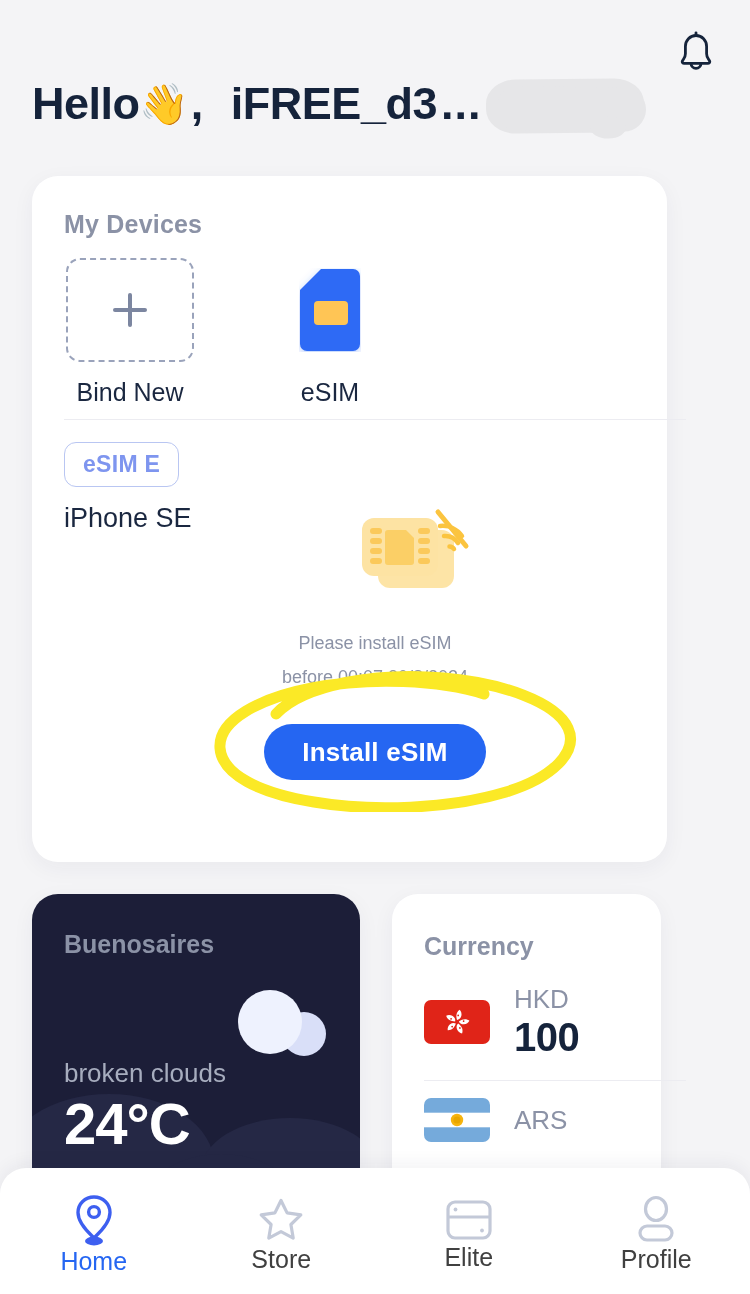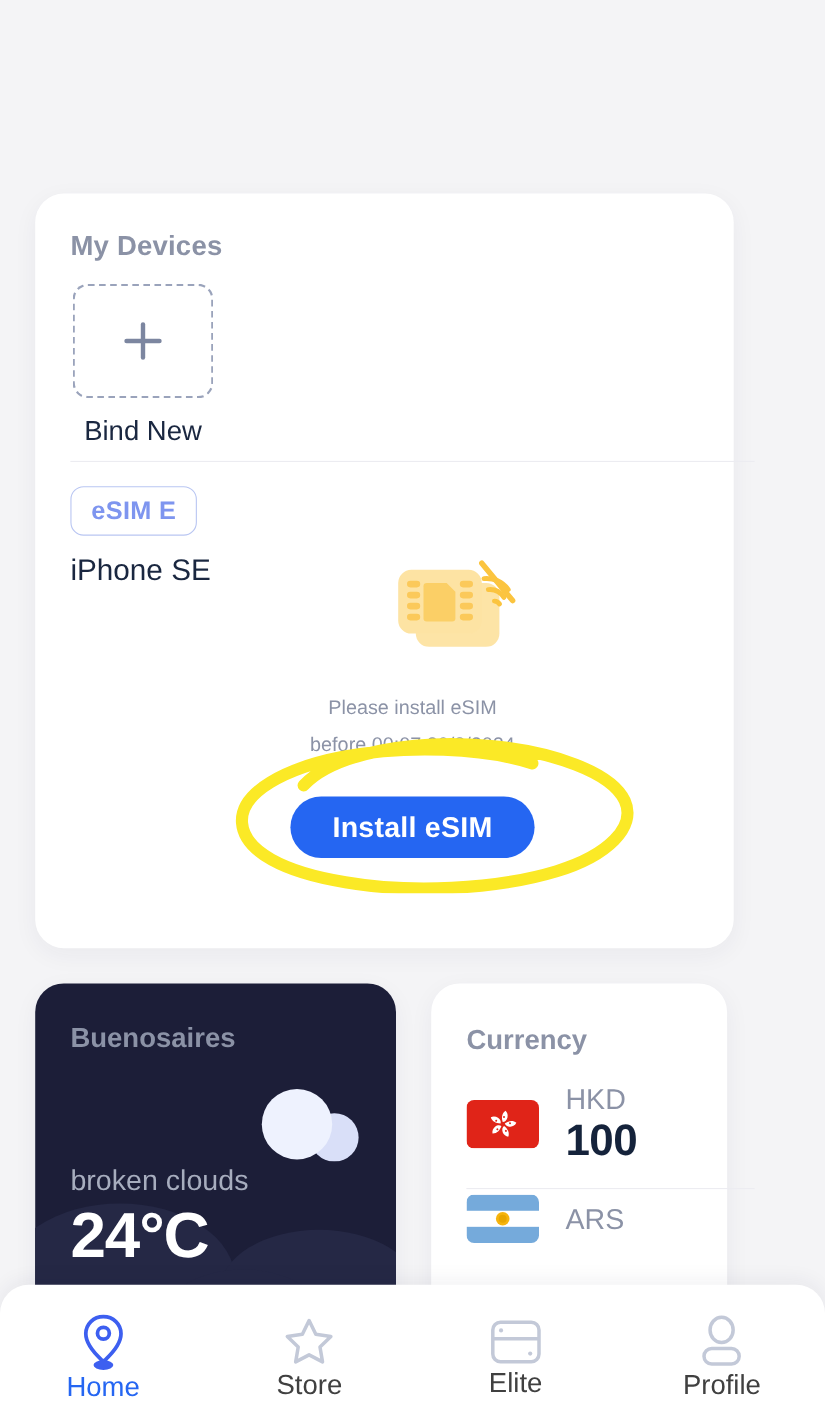--- a/index.html
+++ b/index.html
@@ -302,21 +302,21 @@
     color: #8b92a6;
   }
   .cur-row {
     position: absolute;
     left: 32px;
     display: flex;
     align-items: center;
     gap: 24px;
   }
   .cur-row.r0 { top: 90px; }
-  .cur-row.r1 { top: 192px; text-align: center; }
+  .cur-row.r1 { top: 204px; text-align: center; }
   .cur-flag {
     width: 66px;
     height: 44px;
     border-radius: 7px;
     overflow: hidden;
     flex: 0 0 auto;
     position: relative;
   }
   .cur-code {
     font-size: 26px;
@@ -365,34 +365,68 @@
     font-size: 25px;
     color: #404040;
   }
   .nav-item.active .nav-label { color: #2566f2; }
 </style>
 </head>
 <body>
 
 <div id="app">
 
+  <div class="header">
+
+    <div class="bell-btn">
+      <svg width="40" height="42" viewBox="0 0 40 42">
+        <path d="M20 4.5c-6.1 0-10.6 4.8-10.6 11v7.2c0 2.2-.7 4-2 5.6-.8 1-1.2 1.6-1.2 2.3 0 1 .8 1.7 1.9 1.7h23.8c1.1 0 1.9-.7 1.9-1.7 0-.7-.4-1.3-1.2-2.3-1.3-1.6-2-3.4-2-5.6V15.5c0-6.2-4.5-11-10.6-11z" fill="none" stroke="#15233b" stroke-width="2.8" stroke-linejoin="round"></path>
+        <path d="M20 4.5V1.8" fill="none" stroke="#15233b" stroke-width="2.8" stroke-linecap="round"></path>
+        <path d="M15 32.3c0 2.8 2.2 5 5 5s5-2.2 5-5" fill="none" stroke="#15233b" stroke-width="2.8" stroke-linecap="round"></path>
+      </svg>
+    </div>
+
+    <div class="greeting">
+      <span>Hello</span>
+      <span class="wave">👋</span>
+      <span class="comma">,</span>
+      <span class="uname">iFREE_d3</span>
+      <span class="tail-dots">...</span>
+    </div>
+
+    <div class="redaction"></div>
+  </div>
 
   <div class="card devices-card">
 
     <div class="card-title">My Devices</div>
 
     <div class="device-strip">
 
       <div class="device-tile">
         <div class="bind-box">
           <span class="bind-plus"></span>
         </div>
         <div class="tile-label">Bind New</div>
       </div>
 
+      <div class="device-tile">
+        <div class="sim-icon-wrap">
+          <svg width="62" height="84" viewBox="0 0 62 84">
+            <defs>
+              <filter id="simglow" x="-40%" y="-40%" width="180%" height="180%">
+                <feDropShadow dx="0" dy="3" stdDeviation="4" flood-color="#2f6bf5" flood-opacity="0.32"></feDropShadow>
+              </filter>
+            </defs>
+            <path d="M22 1h32a7 7 0 0 1 7 7v68a7 7 0 0 1-7 7H8a7 7 0 0 1-7-7V22z" fill="#2f6bf5" filter="url(#simglow)"></path>
+            <rect x="15" y="33" width="34" height="24" rx="4" fill="#ffc555"></rect>
+          </svg>
+        </div>
+        <div class="tile-label">eSIM</div>
+      </div>
 
     </div>
 
     <div class="divider"></div>
 
     <div class="esim-badge">eSIM E</div>
 
     <div class="device-name">iPhone SE</div>
 
     <div class="esim-illustration">

